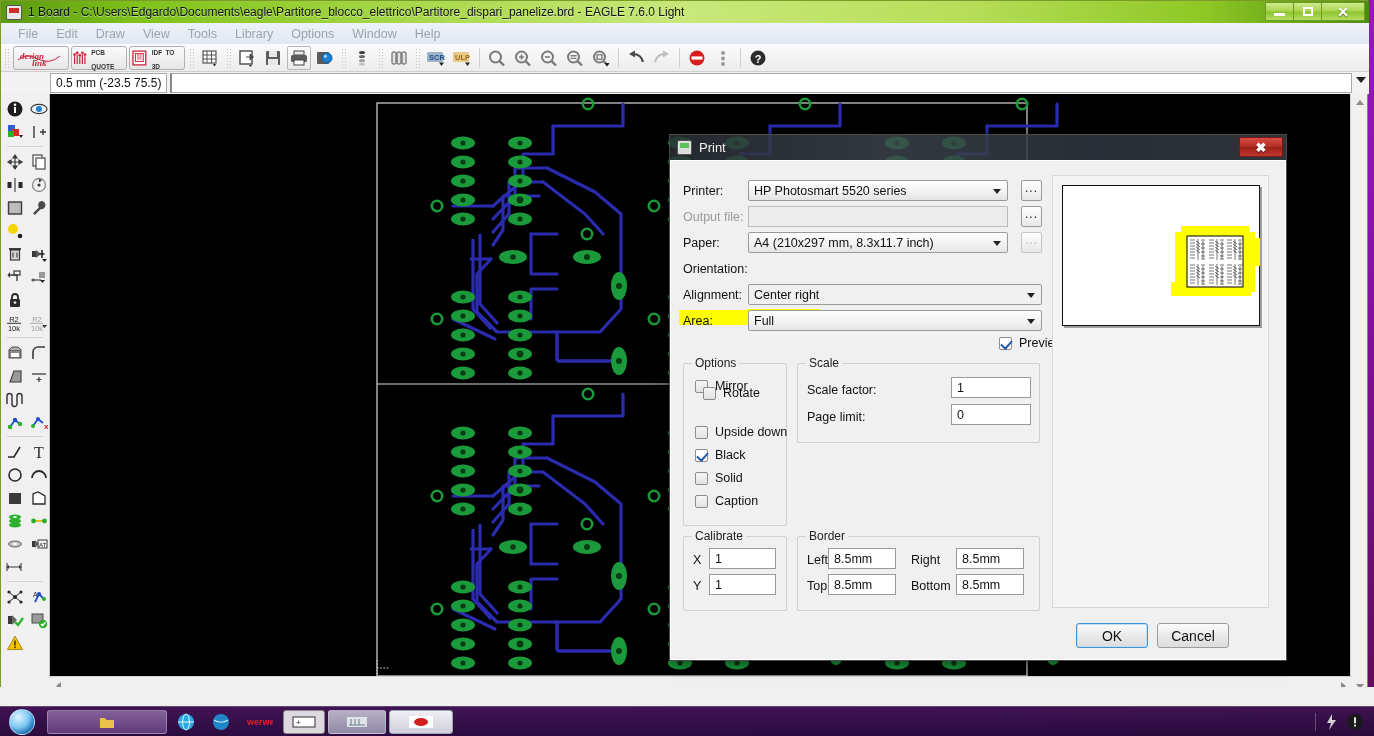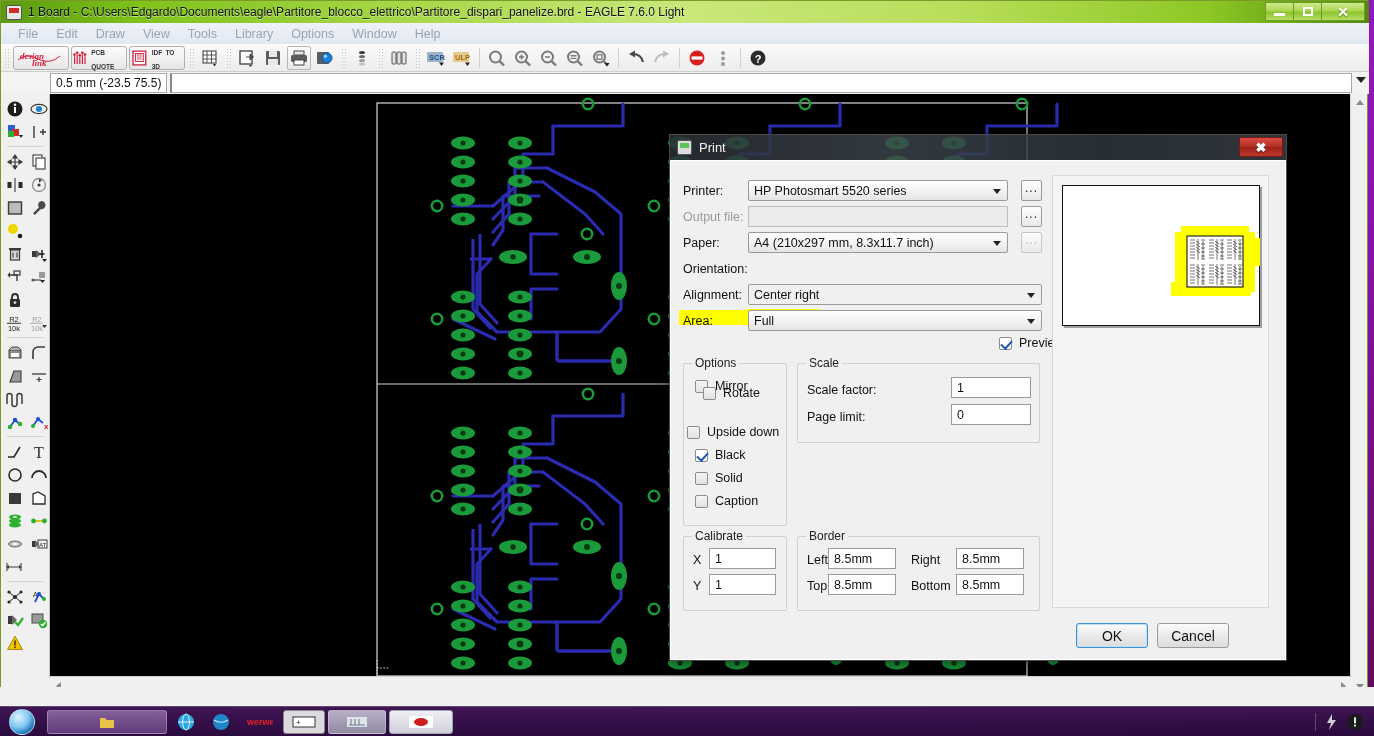--- a/index.html
+++ b/index.html
@@ -1028,21 +1028,21 @@
         <span class="glegend">Options</span>
       </div>
       <div class="cbrow" style="left:24px; top:218px;">
         <span class="cb"></span>
         <span>Mirror</span>
       </div>
       <div class="cbrow" style="left:24px; top:225px;padding-left:8px;">
         <span class="cb"></span>
         <span>Rotate</span>
       </div>
-      <div class="cbrow" style="left:16px; top:264px;">
+      <div class="cbrow" style="left:24px; top:264px;">
         <span class="cb"></span>
         <span>Upside down</span>
       </div>
       <div class="cbrow" style="left:24px; top:287px;">
         <span class="cb checked cbwhite"></span>
         <span>Black</span>
       </div>
       <div class="cbrow" style="left:24px; top:310px;">
         <span class="cb"></span>
         <span>Solid</span>

